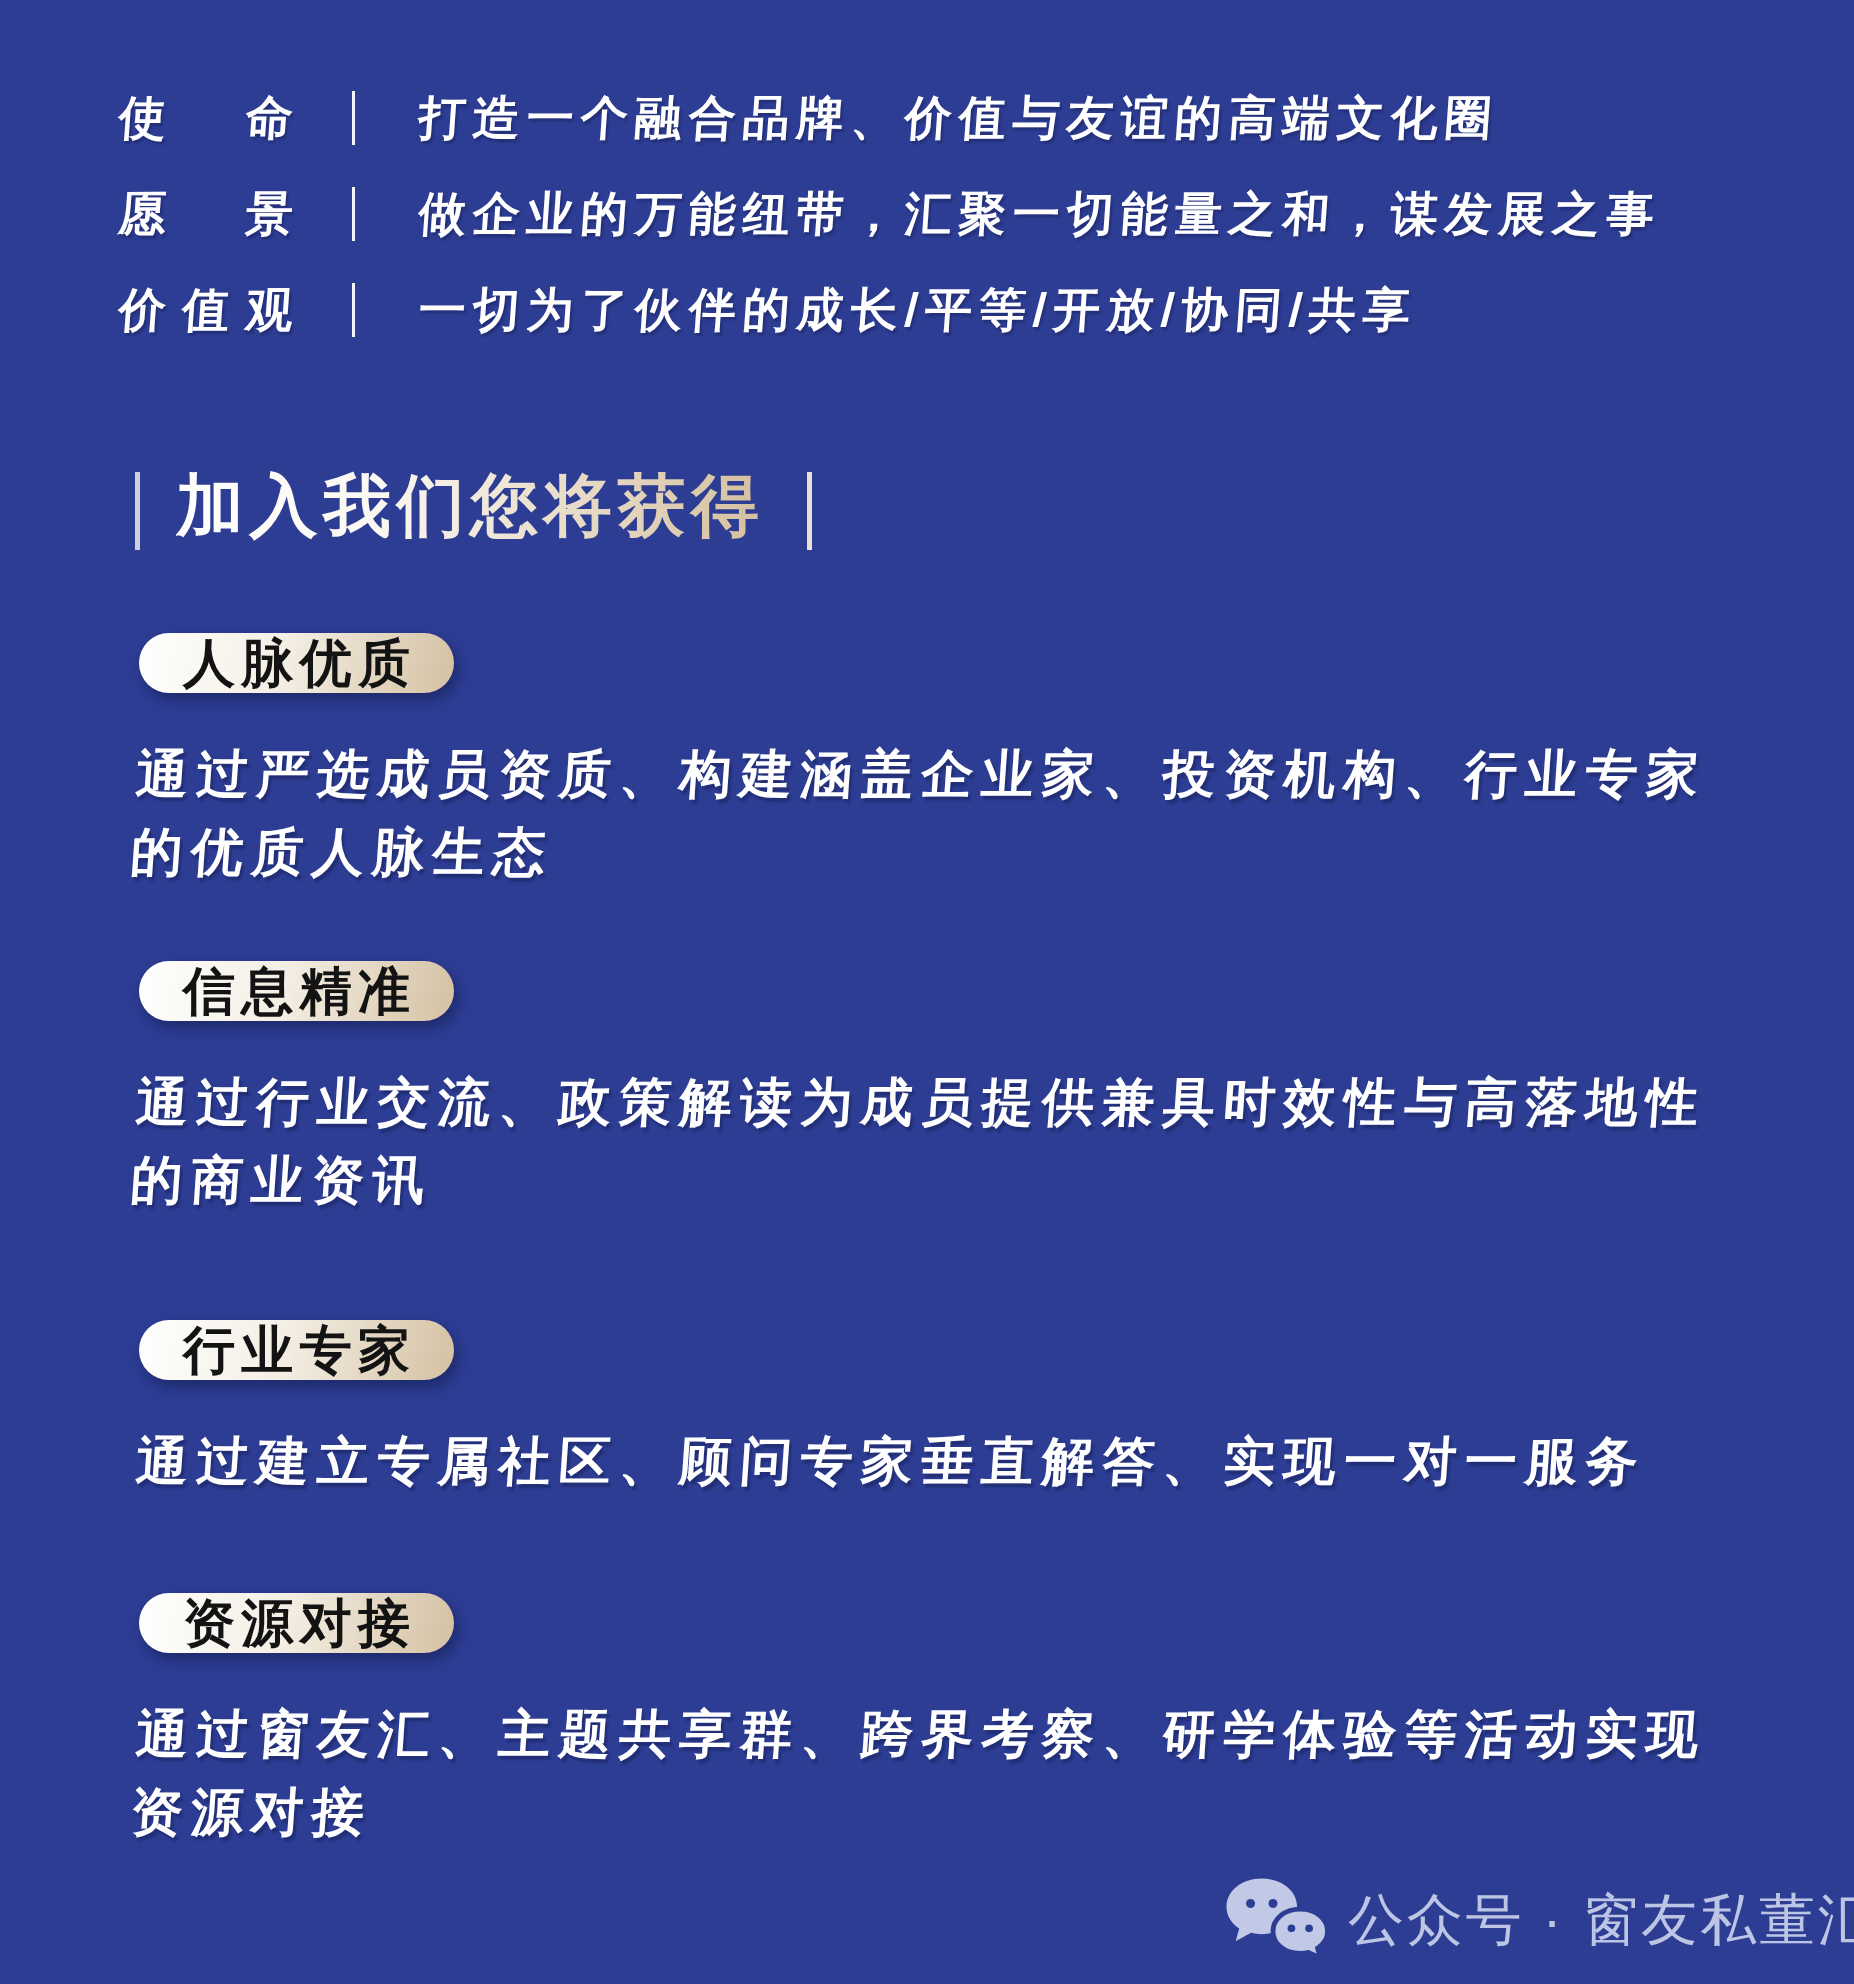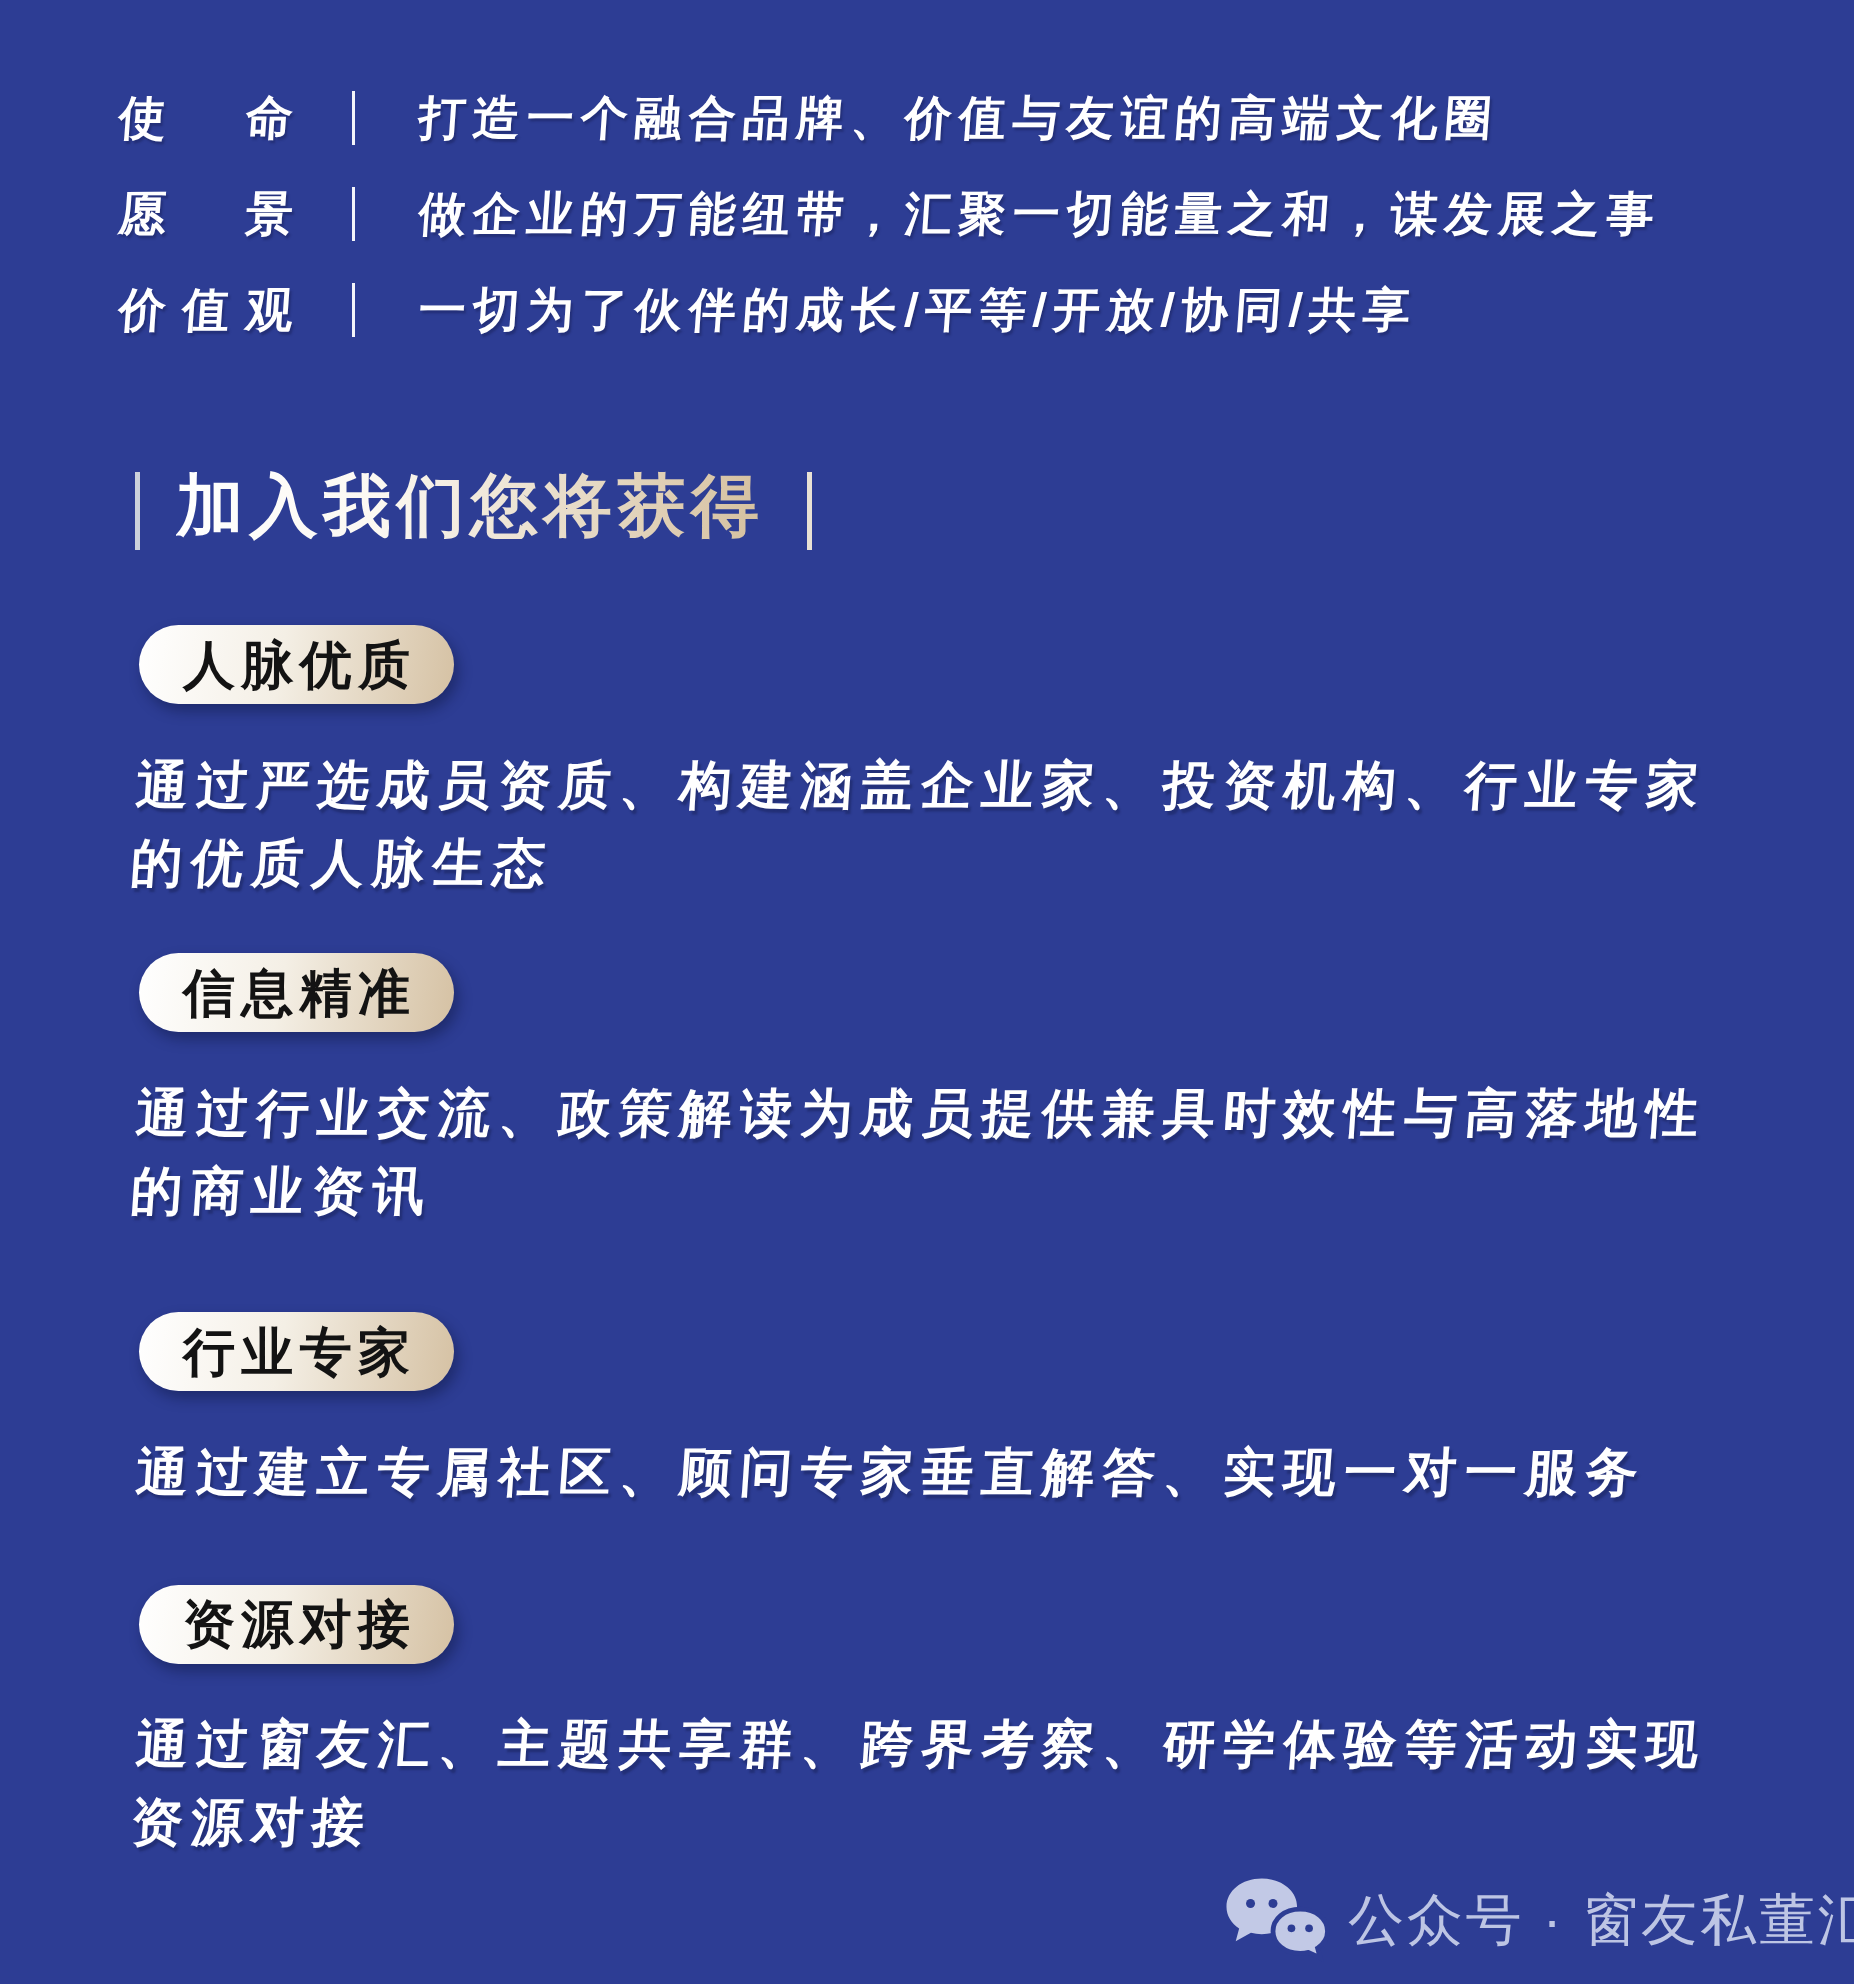--- a/index.html
+++ b/index.html
@@ -46,29 +46,30 @@
     margin:0 42px 12px 36px;
     font-size:68px;font-weight:700;line-height:1.15;letter-spacing:5.6px;
     white-space:nowrap;
     background:linear-gradient(90deg,#ffffff 0%,#fbf8f2 34%,#d5c09f 100%);
     -webkit-background-clip:text;background-clip:text;
     color:transparent;-webkit-text-fill-color:transparent;
   }
 
   
   .section{position:absolute;left:139px;right:49px;}
-  .sec-1{top:625px;} .sec-2{top:953px;} .sec-3{top:1312px;} .sec-4{top:1585px;font-family:Liberation Serif, serif;}
+  .sec-1{top:625px;} .sec-2{top:953px;} .sec-3{top:1312px;} .sec-4{top:1585px;}
   .badge{
-    width:315px;height:79px;border-radius:42px;
+    width:315px;height:60px;border-radius:42px;
     display:flex;align-items:center;justify-content:center;
     background:linear-gradient(100deg,#ffffff 0%,#f4efe5 45%,#d5c1a3 100%);
     box-shadow:4.2px 7px 14px rgba(8,14,48,.40);
     font-size:52px;font-weight:800;color:#131313;
     letter-spacing:6.3px;padding-left:6.3px;box-sizing:border-box;
     line-height:1;
+    margin-top:8px;
   }
   .desc{
     margin-top:42px;
     color:#ffffff;font-size:52px;font-weight:600;line-height:78px;
     letter-spacing:8.4px;
     transform:skewX(-4deg);transform-origin:left top;
     text-shadow:2.8px 3.5px 2.1px rgba(12,18,55,.32);
   }
   .desc div{white-space:nowrap;}
 

